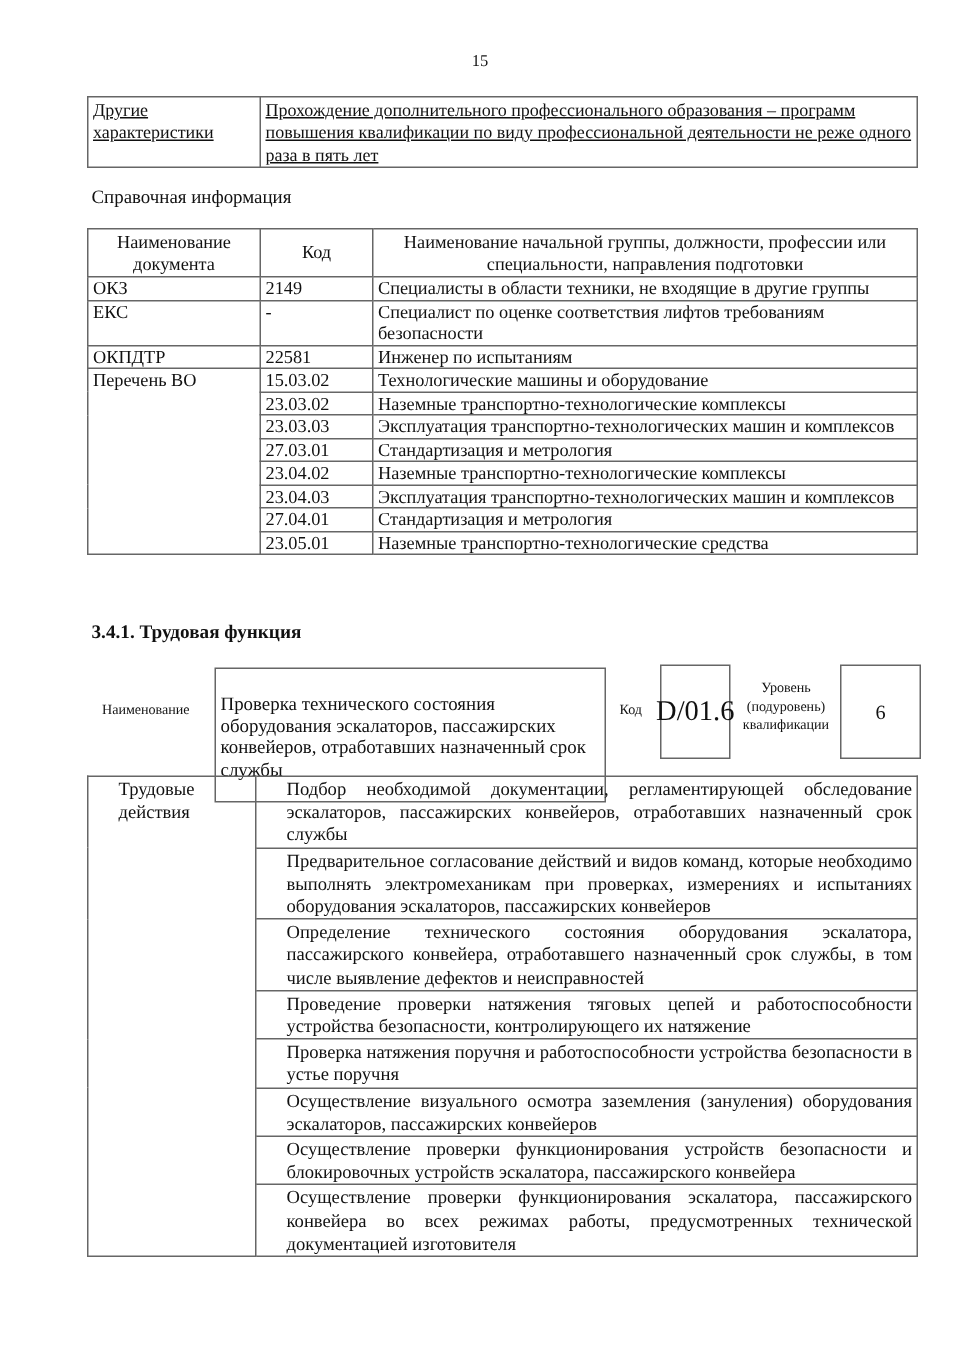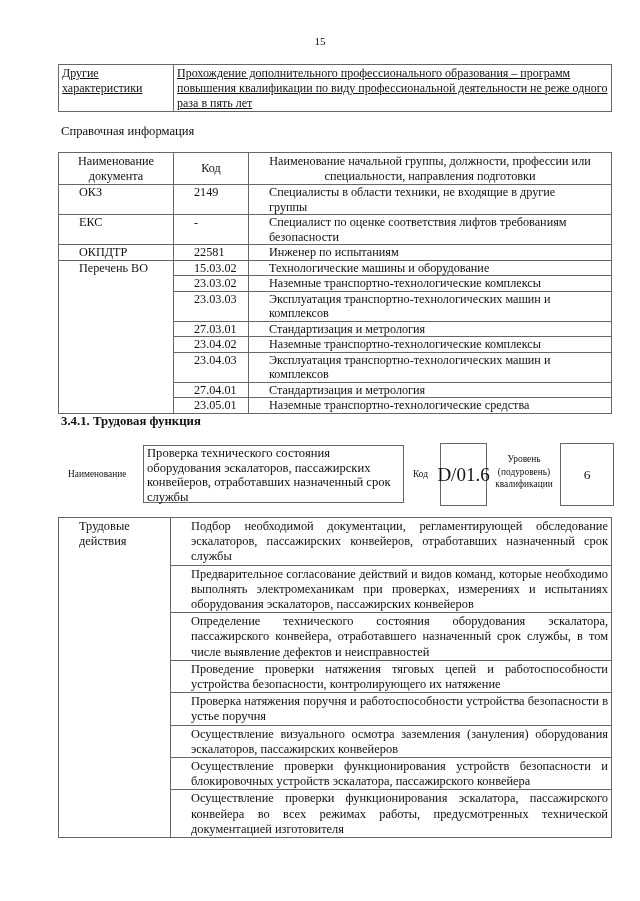--- a/index.html
+++ b/index.html
@@ -10,27 +10,27 @@
   }
   .abs { position: absolute; }
   .page-num { left: 0; width: 640px; top: 35px; text-align: center; font-size: 11px; }
   table { border-collapse: collapse; position: absolute; table-layout: fixed; }
   td, th { border: 1px solid #666; vertical-align: top; padding: 0 3px; font-weight: normal; }
   .t1 { left: 58px; top: 64px; width: 554px; font-size: 12px; line-height: 15px; text-decoration: underline; }
   .t1 td { padding: 1px 3px 0 3px; }
   .ref-title { left: 61px; top: 124px; font-size: 12.6px; text-align: right; }
   .t2 { left: 58px; top: 152px; width: 554px; font-size: 12.2px; line-height: 14.5px; }
   .t2 th { text-align: center; vertical-align: middle; padding: 1px 3px; }
-  .t2 td { padding: 0 20px; }
+  .t2 td { padding: 0 3px; }
   .t2 td.doc { vertical-align: top; }
   .func-title { left: 61px; top: 414px; font-size: 12.8px; font-weight: bold; }
   .lbl-small { font-size: 9.4px; }
   .name-label { left: 68px; top: 469px; }
   .box { border: 1px solid #666; }
-  .name-box { left: 143px; top: 445px; width: 253px; height: 56px; padding: 0 3px; font-size: 12.6px; line-height: 14.5px; }
+  .name-box { left: 143px; top: 445px; width: 253px; height: 56px; padding: 16px 3px; font-size: 12.6px; line-height: 14.5px; }
   .code-label { left: 413px; top: 469px; }
   .code-box { left: 440px; top: 443px; width: 45px; height: 61px; font-size: 19px; display: flex; align-items: center; justify-content: center; }
   .level-label { left: 489px; top: 453px; width: 70px; text-align: center; line-height: 12.5px; }
   .level-box { left: 560px; top: 443px; width: 52px; height: 61px; font-size: 13.5px; display: flex; align-items: center; justify-content: center; }
   .t3 { left: 58px; top: 517px; width: 554px; font-size: 12.4px; line-height: 15.2px; }
   .t3 td { padding: 1px 3px 0 20px; }
   .t3 td.act { text-align: justify; }
 </style>
 </head>
 <body>

